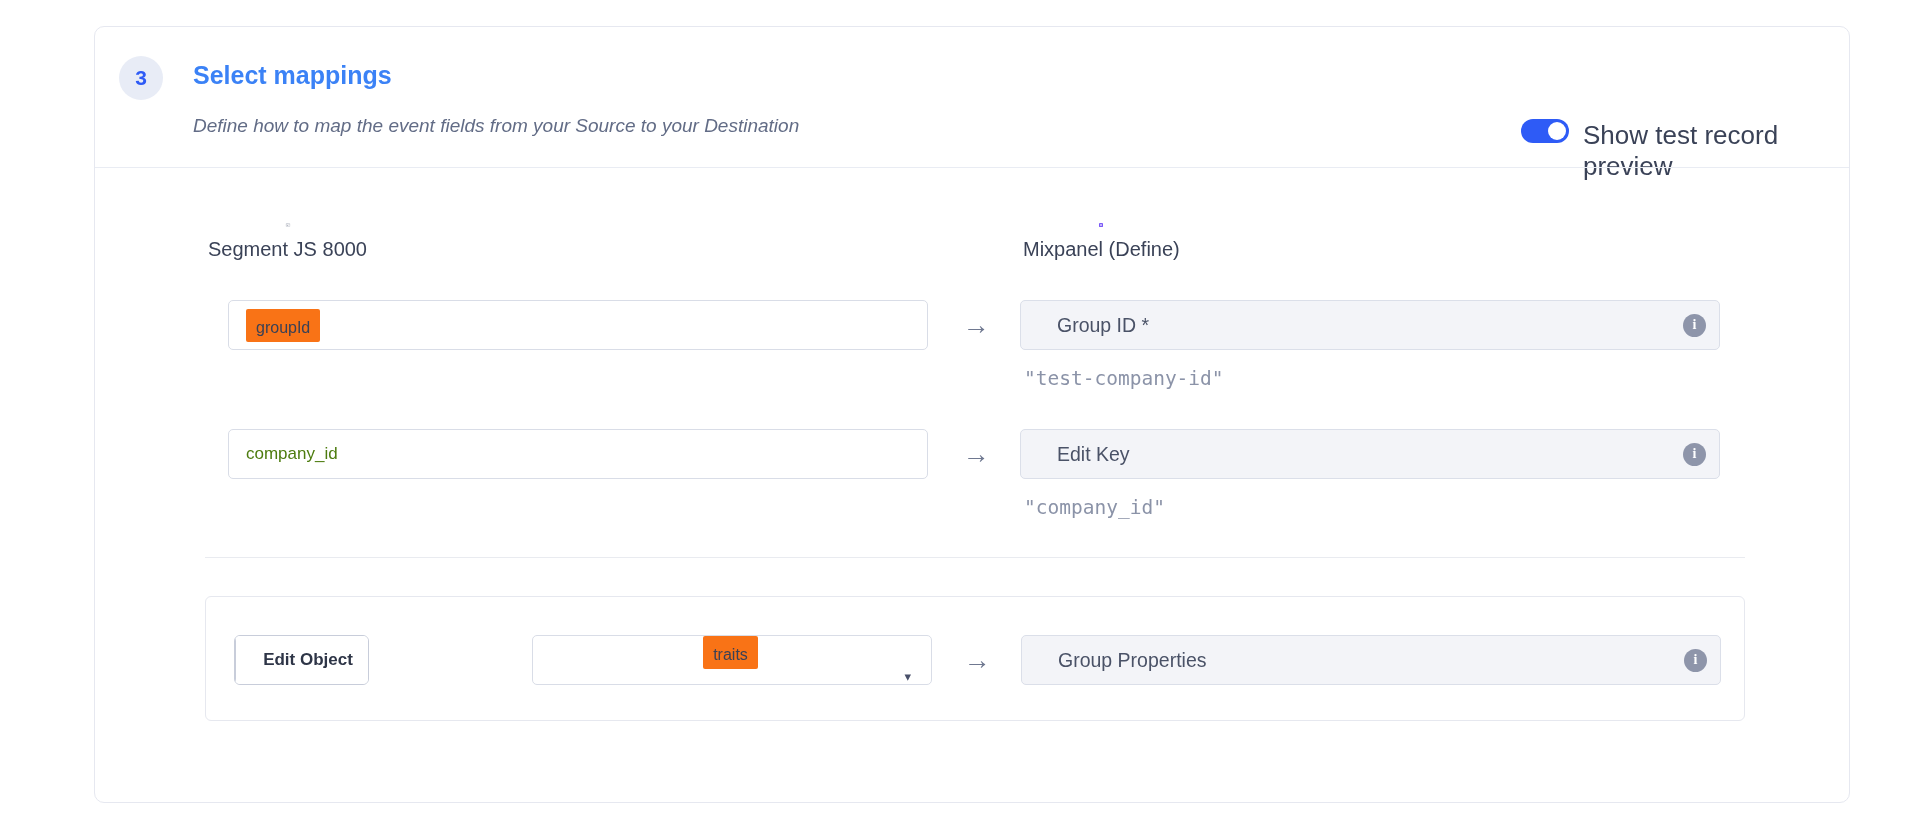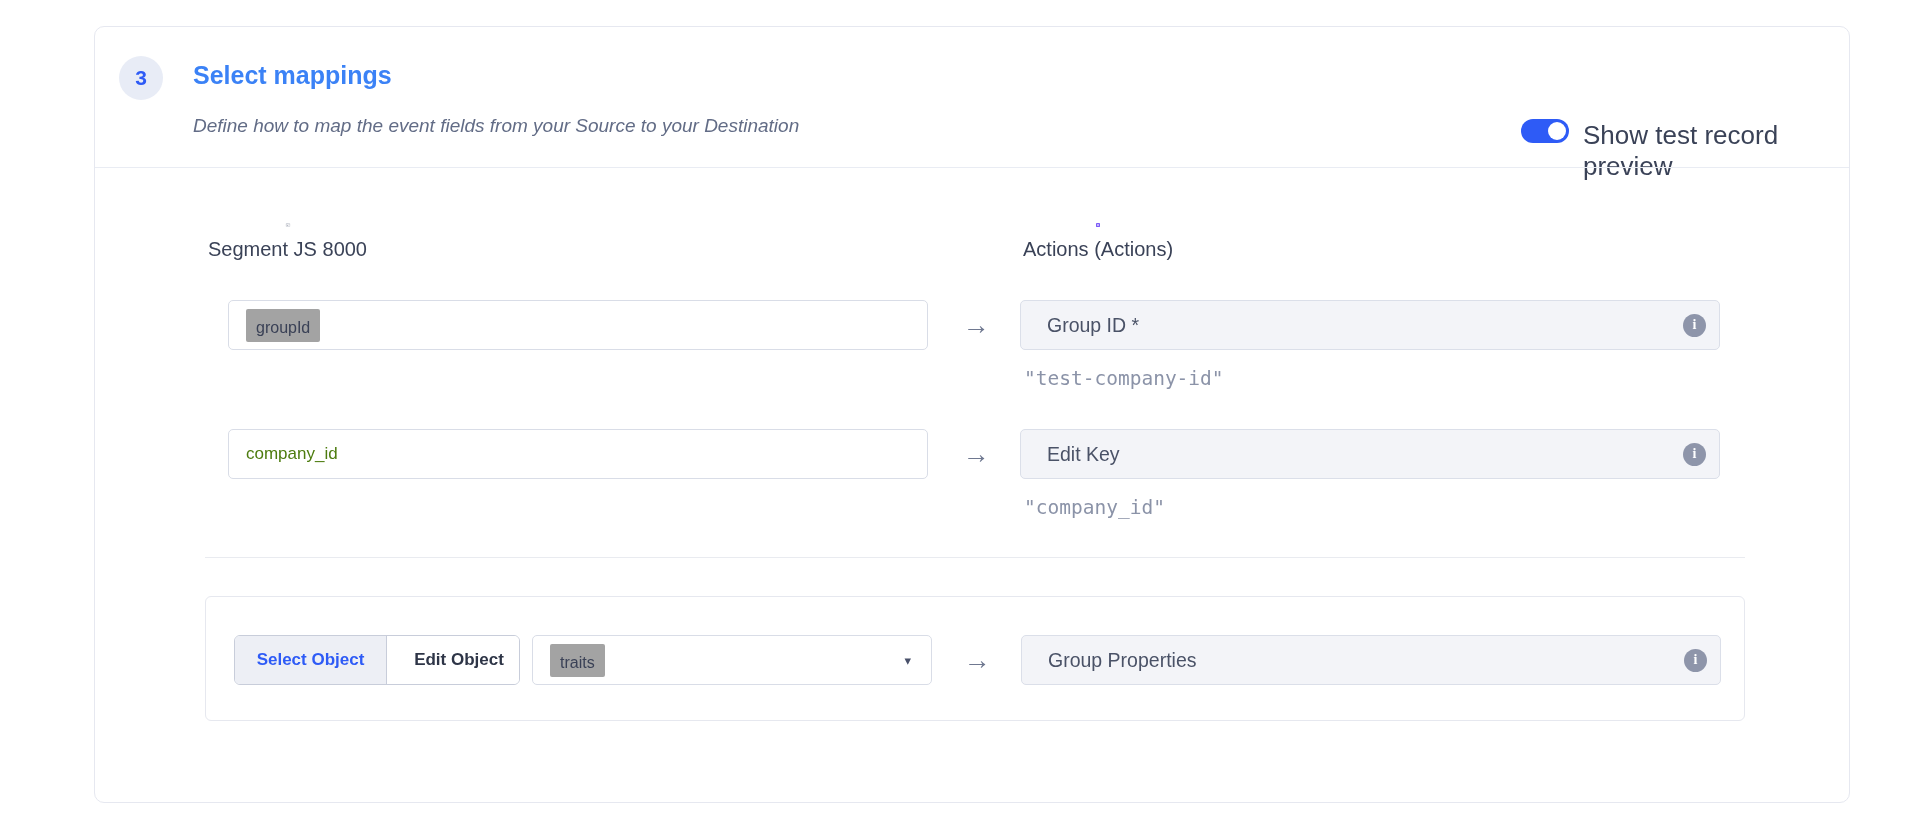--- a/index.html
+++ b/index.html
@@ -39,32 +39,32 @@
   
   .src-input {
     position:absolute; left:133px; width:700px; height:50px; background:#ffffff;
     border:1px solid #d9dde7; border-radius:5px; display:flex; align-items:center; padding-left:17px;
   }
   .src-input.r1 { top:273px; }
   .src-input.r2 { top:402px; }
   .src-input .plain-value { font-size:17px; color:#4d7c0f; }
 
   .chip {
-    background:#a3a3a3; border-radius:2px; padding:10px 10px 5px; font-size:16px; color:#3a4156; cursor:pointer;
+    background:#f97316; border-radius:2px; padding:10px 10px 5px; font-size:16px; color:#3a4156; cursor:pointer;
   }
 
   .arrow {
     position:absolute; left:861px; width:40px; height:50px; display:flex; align-items:center; justify-content:center;
     font-size:27px; color:#6f7890;
   }
   .arrow.a1 { top:273px; } .arrow.a2 { top:402px; }
 
   .dst-field {
     position:absolute; left:925px; width:700px; height:50px; background:#f3f4f8;
-    border:1px solid #dbdfe9; border-radius:5px; display:flex; align-items:center; padding:0 13px 0 26px;
+    border:1px solid #dbdfe9; border-radius:5px; display:flex; align-items:center; padding:0 13px 0 36px;
   }
   .dst-field.r1 { top:273px; } .dst-field.r2 { top:402px; }
   .dst-field .label { font-size:19.5px; color:#4a5267; flex:1; }
   .info-icon {
     width:23px; height:23px; border-radius:50%; background:#8e95aa; color:#ffffff;
     font-size:14px; font-weight:700; font-family:"Liberation Serif", serif;
     display:flex; align-items:center; justify-content:center; cursor:pointer; flex:none;
   }
 
   .preview-text {
@@ -88,21 +88,21 @@
     font-size:17px; font-weight:700; cursor:pointer; border:none; background:#ffffff;
     font-family:"Liberation Sans", sans-serif;
   }
   .btn-group .btn.selected { background:#edeff5; color:#2e5bf6; }
   .btn-group .btn.plain { color:#2e3547; border-left:1px solid #c8cdda; }
   .btn-group .btn:first-child { width:151px; } .btn-group .btn:last-child { width:133px;padding-left:12px; }
 
   .dropdown {
     position:absolute; left:326px; top:38px; width:400px; height:50px; background:#ffffff;
     border:1px solid #d9dde7; border-radius:5px; display:flex; align-items:center;
-    padding:0 20px 0 17px; cursor:pointer;
+    padding:0 20px 0 17px; cursor:pointer;flex-direction:column;
   }
   .dropdown .chip { flex:none; }
   .dropdown .caret { margin-left:auto; font-size:13px; color:#49506a; }
 
   .object-box .arrow3 {
     position:absolute; left:751px; top:38px; width:40px; height:50px;
     display:flex; align-items:center; justify-content:center; font-size:27px; color:#6f7890;
   }
   .object-box .dst-field { left:815px; top:38px; }
 </style>
@@ -133,21 +133,21 @@
     </svg>
     <span class="name">Segment JS 8000</span>
   </div>
 
   <div class="col-header dst">
     <svg width="38" height="38" viewBox="0 0 38 38">
       <rect width="38" height="38" rx="8" fill="#7c5bf7"></rect>
       <path d="M12.5 12 L25.5 26 M25.5 12 L12.5 26" stroke="#ffffff" stroke-width="5.2" stroke-linecap="round"></path>
       <path d="M12.5 12 L25.5 26 M25.5 12 L12.5 26" stroke="#7c5bf7" stroke-width="0"></path>
     </svg>
-    <span class="name">Actions (Actions)</span>
+    <span class="name">Mixpanel (Define)</span>
   </div>
 
   <div class="src-input r1">
     <span class="chip">groupId</span>
   </div>
   <div class="arrow a1">→</div>
   <div class="dst-field r1">
     <span class="label">Group ID *</span>
     <span class="info-icon">i</span>
   </div>
@@ -160,21 +160,20 @@
   <div class="dst-field r2">
     <span class="label">Edit Key</span>
     <span class="info-icon">i</span>
   </div>
   <div class="preview-text p2">"company_id"</div>
 
   <div class="mid-divider"></div>
 
   <div class="object-box">
     <div class="btn-group">
-      <button class="btn selected">Select Object</button>
       <button class="btn plain">Edit Object</button>
     </div>
     <div class="dropdown">
       <span class="chip">traits</span>
       <span class="caret">▾</span>
     </div>
     <div class="arrow3">→</div>
     <div class="dst-field">
       <span class="label">Group Properties</span>
       <span class="info-icon">i</span>

